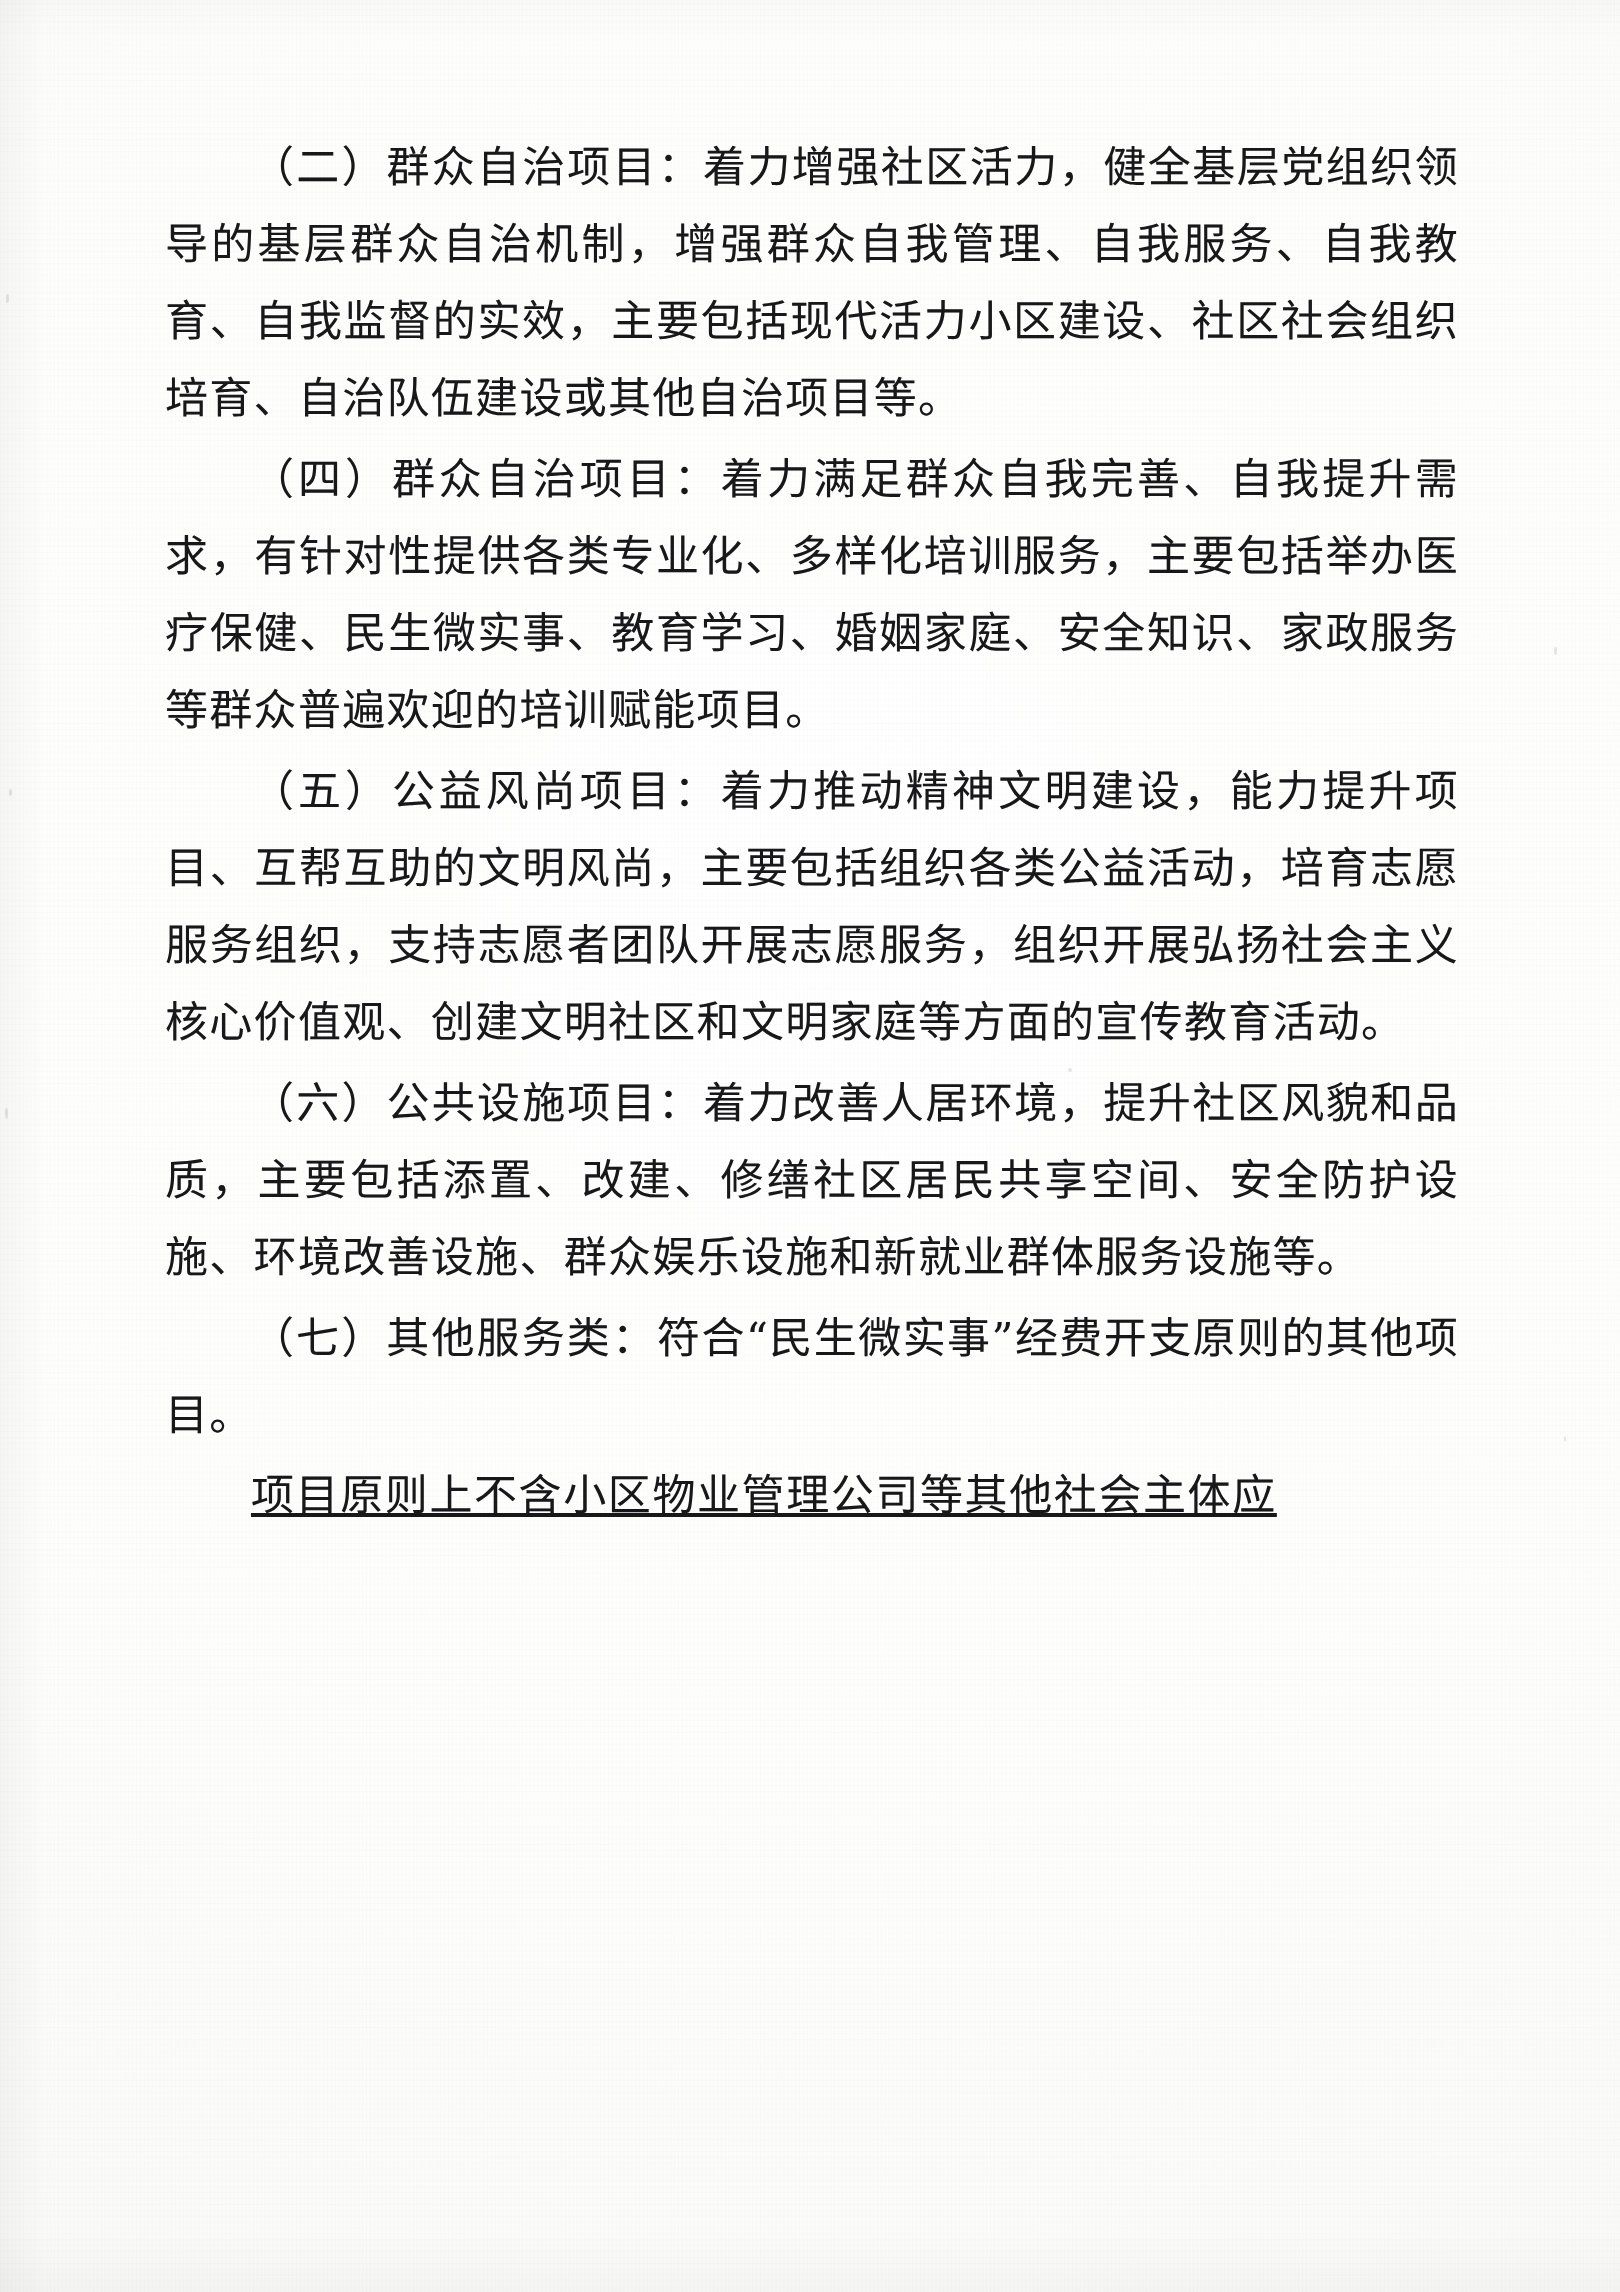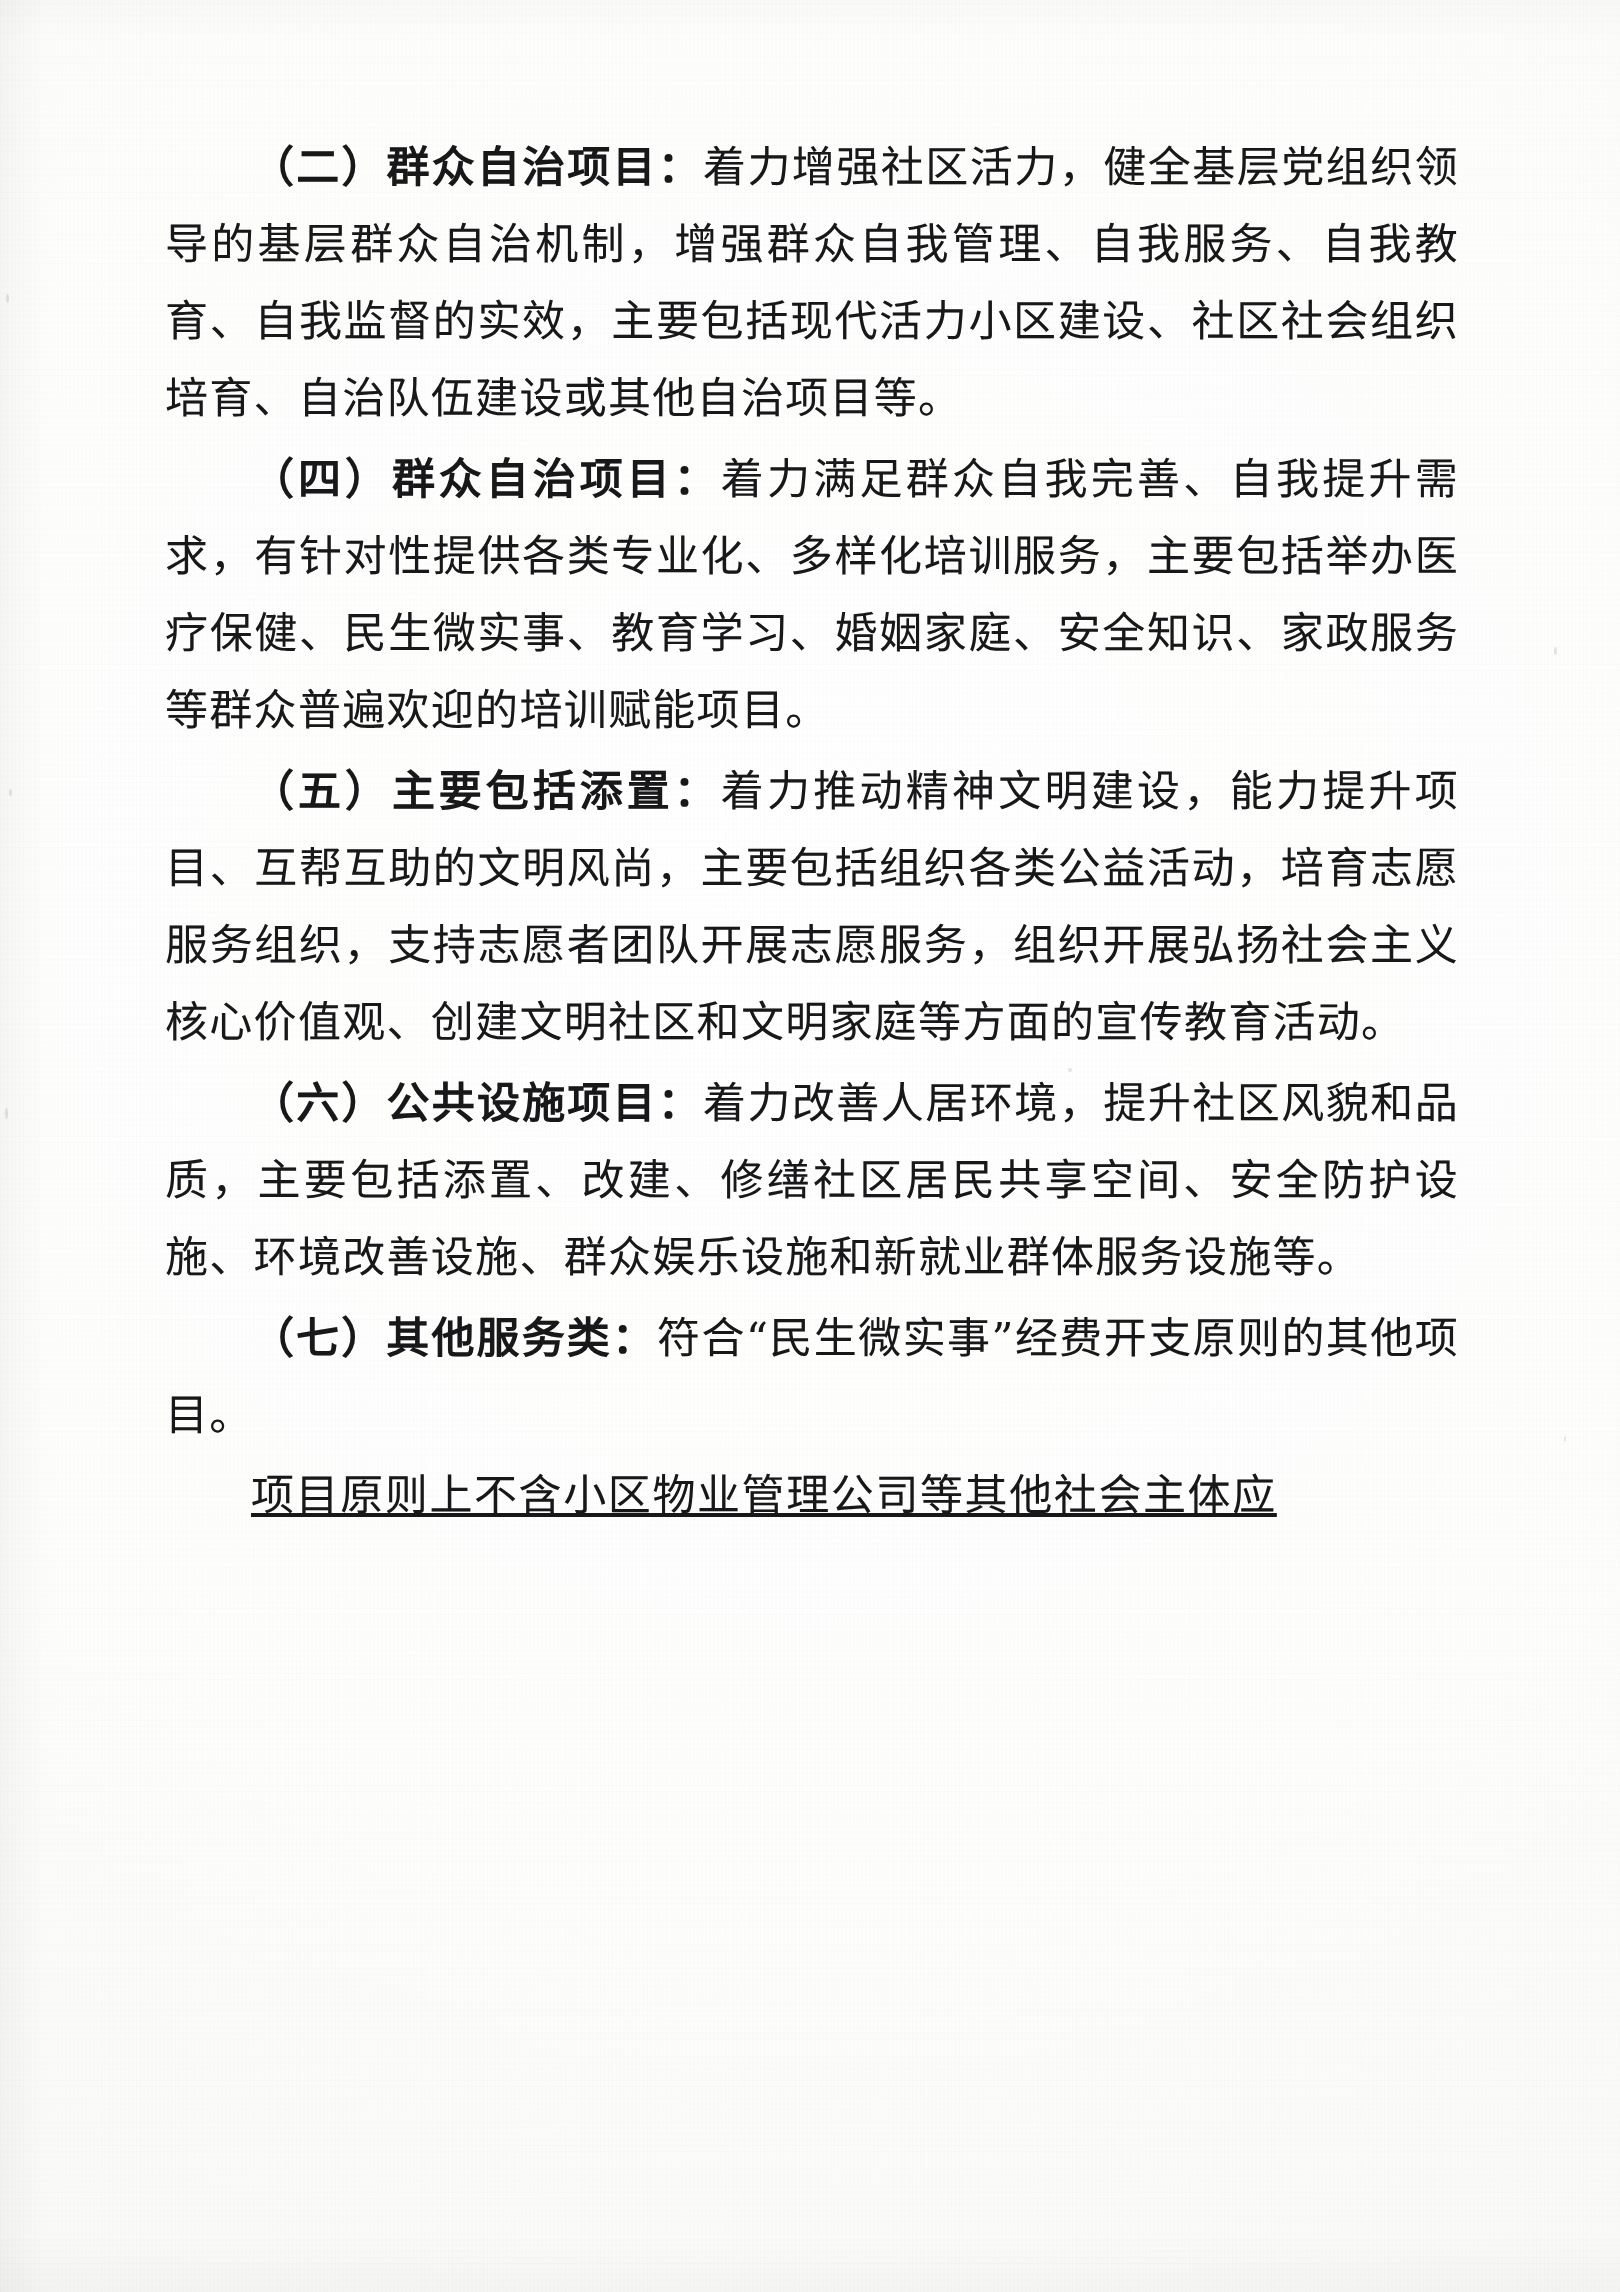--- a/index.html
+++ b/index.html
@@ -89,21 +89,21 @@
     text-indent: 2em;
     font-weight: 400;
     
     -webkit-font-smoothing: antialiased;
     text-shadow: 0 0 0.6px rgba(0,0,0,0.22);
     word-break: break-all;
   }
 
   
   .lead {
-    font-weight: 700;
+    font-weight: 400;
     letter-spacing: 2px;
   }
 
   
   p.para.plain {
     letter-spacing: 1.6px;
     text-decoration: underline;
   }
 </style>
 </head>
@@ -118,21 +118,21 @@
   <div class="speck" style="left:1564px;top:1436px; width:2px; height:5.9px;"></div>
   <div class="speck" style="left:1068px;top:1068px; width:3.9px; height:3.9px;"></div>
 
   <div class="body-text">
 
     <p class="para"><span class="lead">（二）群众自治项目：</span><span>着力增强社区活力，健全基层党组织领导的基层群众自治机制，增强群众自我管理、自我服务、自我教育、自我监督的实效，主要包括现代活力小区建设、社区社会组织培育、自治队伍建设或其他自治项目等。</span></p>
 
 
     <p class="para"><span class="lead">（四）群众自治项目：</span><span>着力满足群众自我完善、自我提升需求，有针对性提供各类专业化、多样化培训服务，主要包括举办医疗保健、民生微实事、教育学习、婚姻家庭、安全知识、家政服务等群众普遍欢迎的培训赋能项目。</span></p>
 
-    <p class="para"><span class="lead">（五）主要包括添置：</span><span>着力推动精神文明建设，能力提升项目、互帮互助的文明风尚，主要包括组织各类公益活动，培育志愿服务组织，支持志愿者团队开展志愿服务，组织开展弘扬社会主义核心价值观、创建文明社区和文明家庭等方面的宣传教育活动。</span></p>
+    <p class="para"><span class="lead">（五）公益风尚项目：</span><span>着力推动精神文明建设，能力提升项目、互帮互助的文明风尚，主要包括组织各类公益活动，培育志愿服务组织，支持志愿者团队开展志愿服务，组织开展弘扬社会主义核心价值观、创建文明社区和文明家庭等方面的宣传教育活动。</span></p>
 
     <p class="para"><span class="lead">（六）公共设施项目：</span><span>着力改善人居环境，提升社区风貌和品质，主要包括添置、改建、修缮社区居民共享空间、安全防护设施、环境改善设施、群众娱乐设施和新就业群体服务设施等。</span></p>
 
     <p class="para"><span class="lead">（七）其他服务类：</span><span>符合“民生微实事”经费开支原则的其他项目。</span></p>
 
     <p class="para plain"><span>项目原则上不含小区物业管理公司等其他社会主体应</span></p>
 
   </div>
 </div>
 

